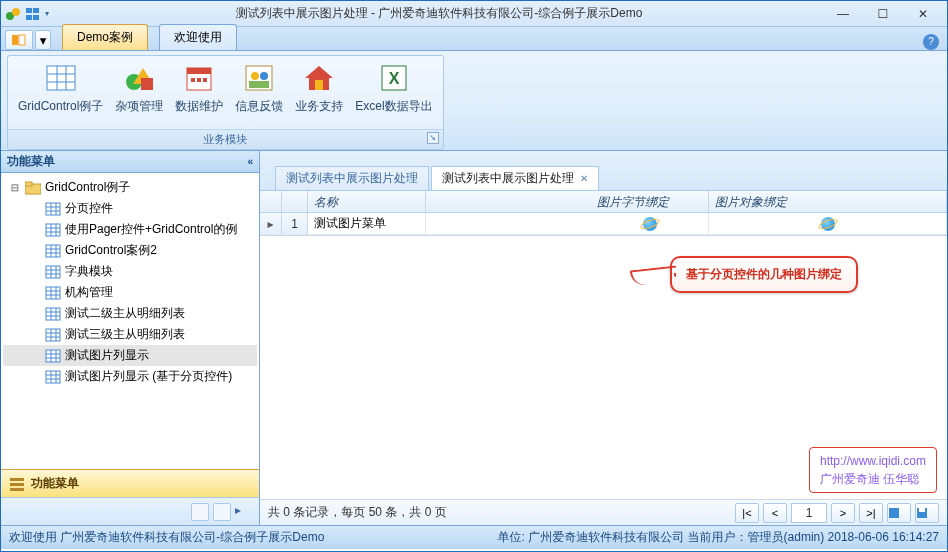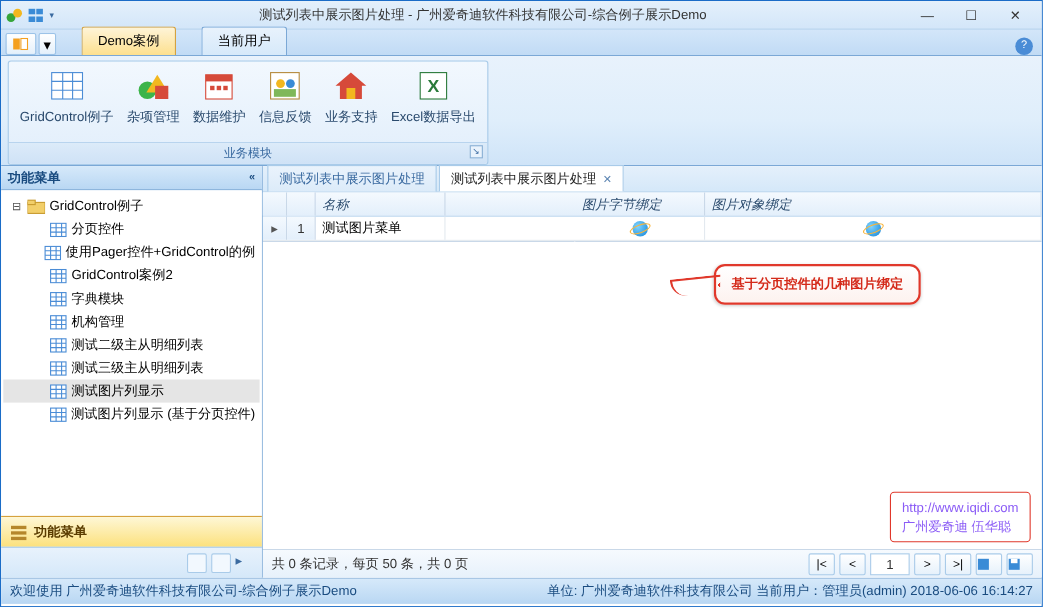--- a/index.html
+++ b/index.html
@@ -10,70 +10,70 @@
 .titlebar .ticons { display:flex; gap:4px; }
 .titlebar .ticons span { width:16px; height:16px; display:inline-block; }
 .titlebar .title { flex:1; text-align:center; color:#333; }
 .titlebar .winbtns { display:flex; }
 .titlebar .winbtns button { width:40px; height:24px; border:none; background:transparent; font-size:12px; color:#333; cursor:pointer; }
 
 
 .menustrip { height:24px; background:linear-gradient(#d3e6f9,#c1dbf5); display:flex; align-items:flex-end; border-bottom:1px solid #7ba8d6; }
 .menustrip .leftbtns { display:flex; margin-left:4px; gap:2px; }
 .menustrip .leftbtns button { height:20px; width:28px; border:1px solid #9cc3e8; background:linear-gradient(#fff,#e4f0fb); border-radius:2px; cursor:pointer; display:flex; align-items:center; justify-content:center; }
-.menustrip .tab { padding:4px 14px; margin-left:23px; border:1px solid #7ba8d6; border-bottom:none; border-radius:3px 3px 0 0; cursor:pointer; }
+.menustrip .tab { padding:4px 14px; margin-left:11px; border:1px solid #7ba8d6; border-bottom:none; border-radius:3px 3px 0 0; cursor:pointer; }
 .menustrip .tab.active { background:linear-gradient(#fef4d8,#fde08f); border-color:#d6a23e; }
 .menustrip .tab.inactive { background:linear-gradient(#e8f2fc,#d6e9fa); }
 .menustrip .help { margin-left:auto; margin-right:8px; width:16px; height:16px; border-radius:50%; background:#4a8cd6; color:#fff; text-align:center; line-height:16px; font-size:10px; cursor:pointer; }
 
 
 .ribbon { height:100px; background:linear-gradient(#e8f2fc,#dfeefb 60%,#cfe4f8); border-bottom:1px solid #7ba8d6; display:flex; padding:4px 6px 0; }
 .ribbon-group { border:1px solid #a9cbe9; border-radius:3px; background:linear-gradient(#f2f8fe,#e1eefb); display:flex; flex-direction:column; }
 .ribbon-group .items { display:flex; padding:2px 4px; flex:1; }
 .ribbon-group .ritem { display:flex; flex-direction:column; align-items:center; justify-content:flex-start; padding:4px 6px; cursor:pointer; min-width:56px; }
 .ribbon-group .ritem .ri-icon { width:32px; height:32px; margin-bottom:4px; }
 .ribbon-group .ritem span { font-size:12px; color:#2a4a6d; white-space:nowrap; }
 .ribbon-group .gtitle { text-align:center; font-size:11px; color:#3a6aa0; padding:2px 0; background:linear-gradient(#dcebf9,#cfe2f6); border-top:1px solid #b8d4ee; border-radius:0 0 3px 3px; position:relative; }
 .ribbon-group .gtitle .exp { position:absolute; right:4px; top:2px; width:12px; height:12px; border:1px solid #88aed4; background:#eaf3fc; font-size:8px; line-height:10px; cursor:pointer; }
 
 
 .bodyrow { display:flex; height:374px; }
-.sidecol { width:238px; display:flex; flex-direction:column; border-right:1px solid #7ba8d6; background:#eaf3fc; }
+.sidecol { width:259px; display:flex; flex-direction:column; border-right:1px solid #7ba8d6; background:#eaf3fc; }
 .sidecol .panehdr { height:22px; background:linear-gradient(#d6e9fa,#b9d7f3); border-bottom:1px solid #7ba8d6; display:flex; align-items:center; padding:0 6px; color:#1a4c80; font-weight:bold; }
 .sidecol .panehdr .chev { margin-left:auto; font-size:10px; cursor:pointer; }
 .tree { flex:1; background:#fff; overflow:auto; padding:4px 2px; }
 .tree .node { display:flex; align-items:center; padding:2px 4px; white-space:nowrap; cursor:pointer; }
 .tree .node .tw { width:12px; text-align:center; color:#555; font-size:10px; }
 .tree .node .ticon { width:16px; height:14px; margin:0 4px; display:inline-block; }
 .tree .node.lv1 { padding-left:6px; }
 .tree .node.lv2 { padding-left:26px; }
 .tree .node.sel { background:#e5e5e5; }
 .sidecol .panebtn { height:28px; background:linear-gradient(#fef7d6,#fce17d); border-top:1px solid #d6a23e; display:flex; align-items:center; padding:0 8px; font-weight:bold; color:#5a3c00; cursor:pointer; }
 .sidecol .panebtn .picon { width:16px; height:16px; margin-right:6px; }
 .sidecol .stub { height:28px; background:linear-gradient(#e8f2fc,#d5e8f9); border-top:1px solid #a9cbe9; display:flex; align-items:center; justify-content:flex-end; padding:0 6px; gap:4px; }
 .sidecol .stub span { width:18px; height:18px; border:1px solid #a9cbe9; background:#f2f8fe; border-radius:2px; cursor:pointer; }
 
 
 .content { flex:1; display:flex; flex-direction:column; background:#fff; }
-.doctabs { height:24px; background:linear-gradient(#e4f0fb,#d5e8f9); border-bottom:1px solid #a9cbe9; display:flex; align-items:flex-end; padding-left:4px; }
+.doctabs { height:40px; background:linear-gradient(#e4f0fb,#d5e8f9); border-bottom:1px solid #a9cbe9; display:flex; align-items:flex-end; padding-left:15px; }
 .doctabs .dtab { padding:3px 10px 3px 10px; border:1px solid #a9cbe9; border-bottom:none; margin-right:2px; cursor:pointer; display:flex; align-items:center; gap:6px; }
 .doctabs .dtab.inactive { background:linear-gradient(#eaf3fc,#dcebf9); color:#3a6aa0; }
 .doctabs .dtab.active { background:#fff; color:#222; }
 .doctabs .dtab .x { font-size:10px; color:#5b84b2; }
 
 .grid { border-bottom:1px solid #c9d8e8; }
 .grid .ghdr { display:flex; background:linear-gradient(#f4f9fe,#e3effb); border-bottom:1px solid #b8d4ee; height:22px; }
 .grid .ghdr .gh { border-right:1px solid #c9d8e8; padding:3px 6px; color:#2a4a6d;font-style:italic; }
 .grid .grow { display:flex; height:22px; align-items:center; border-bottom:1px solid #e3e9ef; }
 .grid .grow .gc { border-right:1px solid #e3e9ef; padding:0 6px; height:100%; display:flex; align-items:center; justify-content:flex-start; }
 .col-ind { width:22px; justify-content:center !important; background:linear-gradient(#f4f9fe,#e3effb); color:#555; border-right:1px solid #c9d8e8 !important; }
 .col-idx { width:26px; justify-content:center !important; background:linear-gradient(#f4f9fe,#e3effb); color:#333; text-align:center; border-right:1px solid #c9d8e8 !important; }
 .col-name { width:118px; }
 .col-a { width:118px; justify-content:center !important;margin-top:44px; }
-.col-b { width:118px; justify-content:center !important; }
+.col-b { width:118px; justify-content:center !important;margin-left:47px; }
 .col-c { flex:1; justify-content:center !important; }
 .ie-icon { width:14px; height:14px; border-radius:50%; background:radial-gradient(circle at 35% 35%,#7fd4ff,#1283d6); position:relative; display:inline-block; }
 .ie-icon::after { content:""; position:absolute; width:18px; height:6px; border:1px solid #f8b43a; border-radius:50%; left:-3px; top:3px; transform:rotate(-20deg); }
 
 .gridbody { flex:1; position:relative; background:#fff; }
 .callout { position:absolute; left:410px; top:20px; background:linear-gradient(#fff,#fdf2ef); border:2px solid #e0382b; border-radius:10px; padding:8px 14px; color:#d42a1a; font-weight:bold; box-shadow:0 1px 3px rgba(0,0,0,.2); }
 .callout::before { content:""; position:absolute; left:-42px; top:10px; width:44px; height:14px; background:radial-gradient(circle at right,#e0382b 0 2px,transparent 2px); border-top:2px solid #e0382b; border-left:2px solid #e0382b; border-bottom-left-radius:20px; transform:skewY(-6deg); }
 .watermark { position:absolute; right:10px; bottom:6px; border:1px solid #e0382b; border-radius:4px; padding:4px 10px; color:#8b5cf6; text-align:left; line-height:1.5; }
 
 .pager { height:26px; border-top:1px solid #c9d8e8; background:linear-gradient(#f6fafe,#e7f1fb); display:flex; align-items:center; padding:0 8px; color:#333; }
@@ -121,21 +121,21 @@
   <div class="leftbtns">
     <button>
         <svg width="16" height="12">
           <rect x="1" y="1" width="6" height="10" fill="#f4a020"></rect>
           <rect x="8" y="1" width="6" height="10" fill="#fff" stroke="#f4a020"></rect>
         </svg>
       </button>
     <button style="width:16px;">▾</button>
   </div>
   <div class="tab active">Demo案例</div>
-  <div class="tab inactive">当前用户</div>
+  <div class="tab inactive">欢迎使用</div>
   <div class="help">?</div>
 </div>
 
 <div class="ribbon">
   <div class="ribbon-group">
     <div class="items">
       <div class="ritem">
         <div class="ri-icon">
             <svg width="32" height="32">
               <rect x="2" y="4" width="28" height="24" fill="#fff" stroke="#4a8cd6"></rect>

